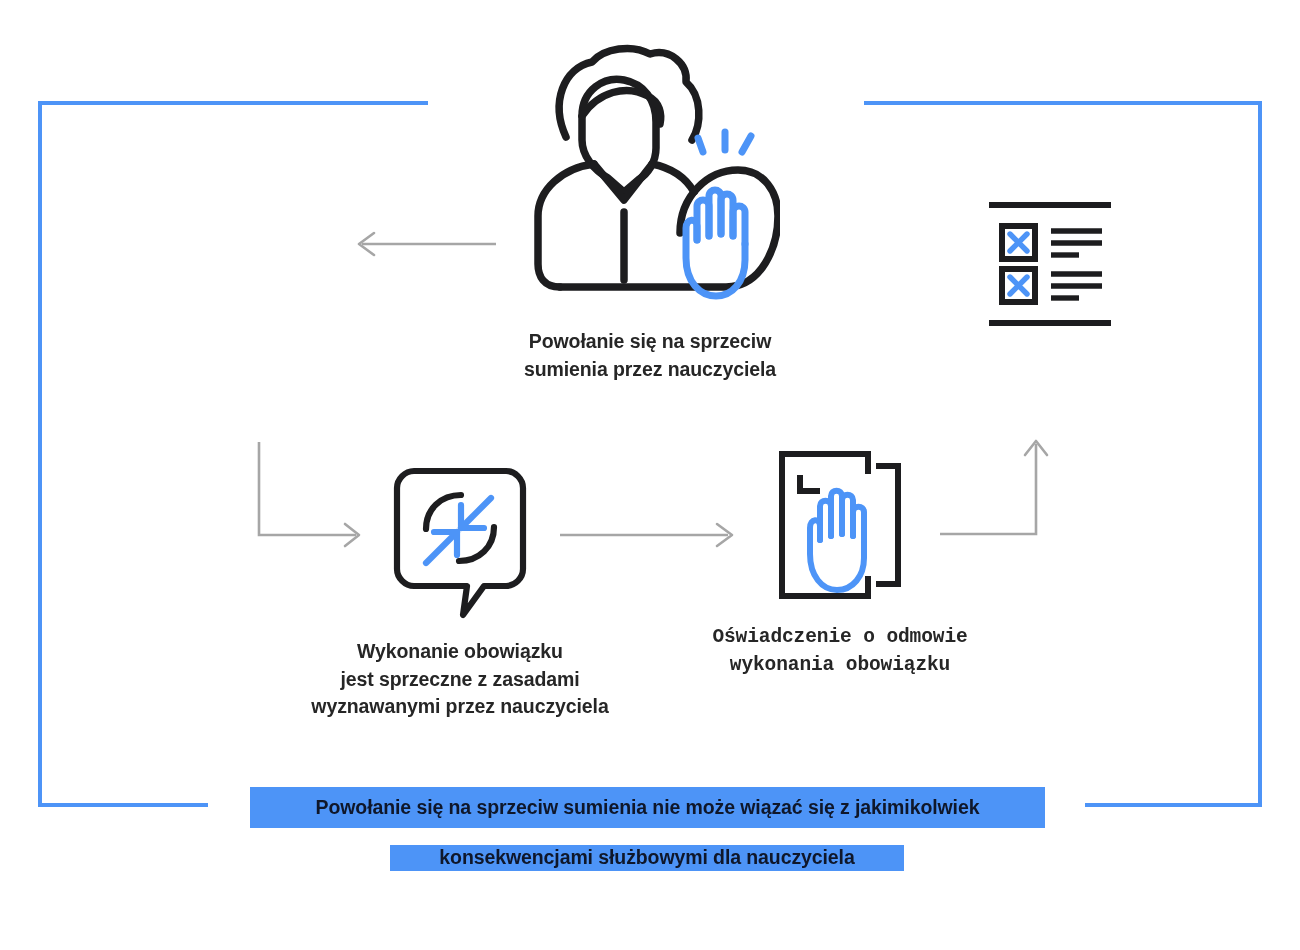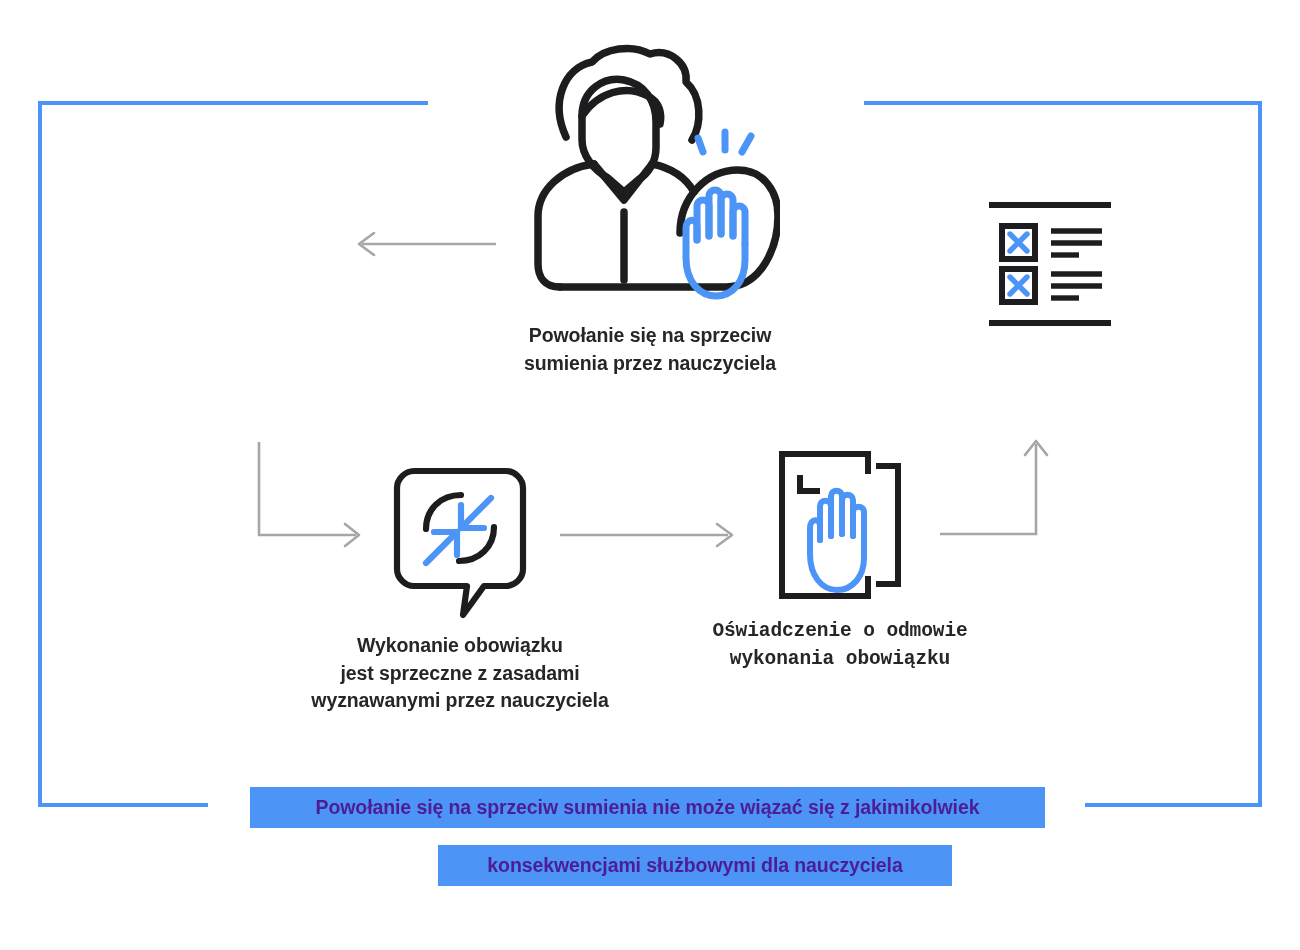--- a/index.html
+++ b/index.html
@@ -30,35 +30,35 @@
   .node {
     position: absolute;
     display: flex;
     flex-direction: column;
     align-items: center;
   }
   .node-icon {
     display: block;
   }
   .node-label {
-    margin-top: 12px;
+    margin-top: 18px;
     text-align: center;
     color: #262626;
     font-weight: bold;
     font-size: 19.5px;
     line-height: 1.42;
     letter-spacing: -0.1px;
     white-space: pre-line;
   }
 
   
   .banner {
     position: absolute;
     background: #4d94f7;
-    color: #4c1d95;
+    color: #0f172a;
     font-weight: bold;
     font-size: 19.5px;
     line-height: 1;
     display: flex;
     align-items: center;
     justify-content: center;
     letter-spacing: -0.1px;
     white-space: nowrap;
   }
 
@@ -231,15 +231,15 @@
         <path d="M89 88 L 89 64 C 89 57, 100 57, 100 64 L 100 96"></path>
         <path d="M56 92 L 56 78 C 56 70, 46 70, 46 80 L 46 106
                  C 46 128, 58 142, 73 142 C 89 142, 100 128, 100 110 L 100 96"></path>
       </g>
     </svg>
     <div class="node-label">Oświadczenie o odmowie
 wykonania obowiązku</div>
   </div>
 
   <div class="banner" style="left:250px; top:787px; width:795px; height:41px;">Powołanie się na sprzeciw sumienia nie może wiązać się z jakimikolwiek</div>
-  <div class="banner" style="left:390px; top:845px; width:514px; height:41px;margin-left:48px;">konsekwencjami służbowymi dla nauczyciela</div>
+  <div class="banner" style="left:390px; top:845px; width:514px; height:26px;">konsekwencjami służbowymi dla nauczyciela</div>
 
 </div>
 
 </body></html>

